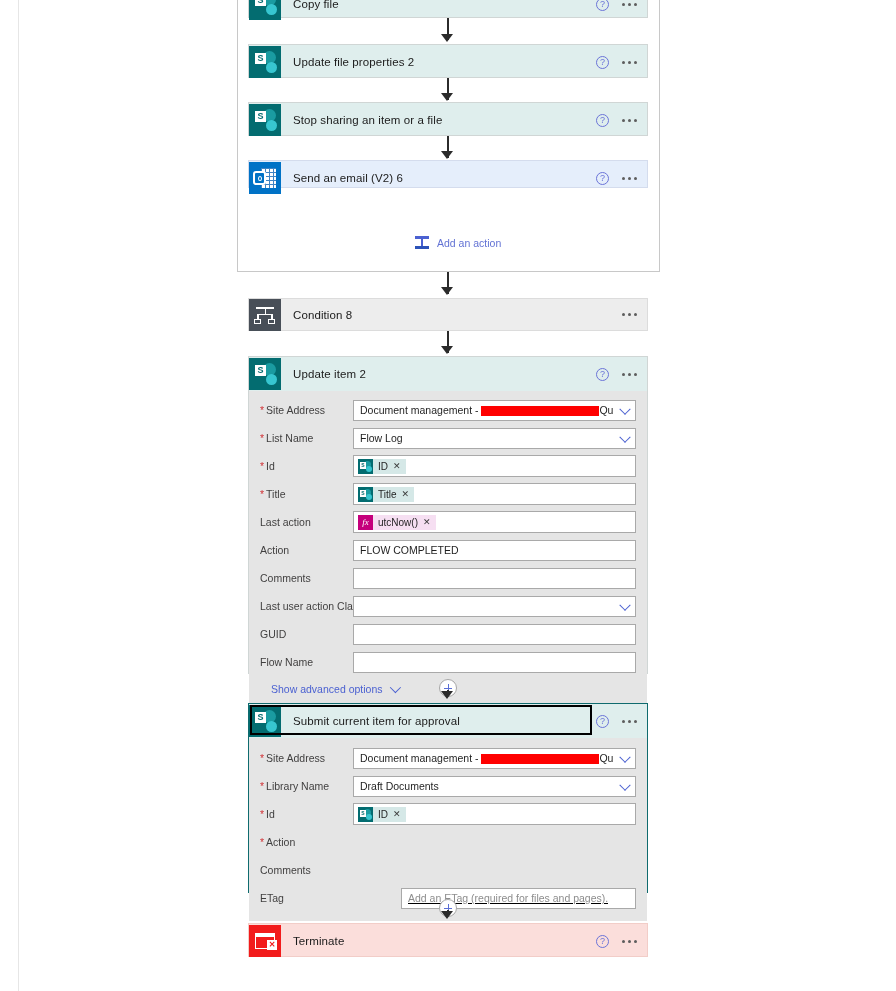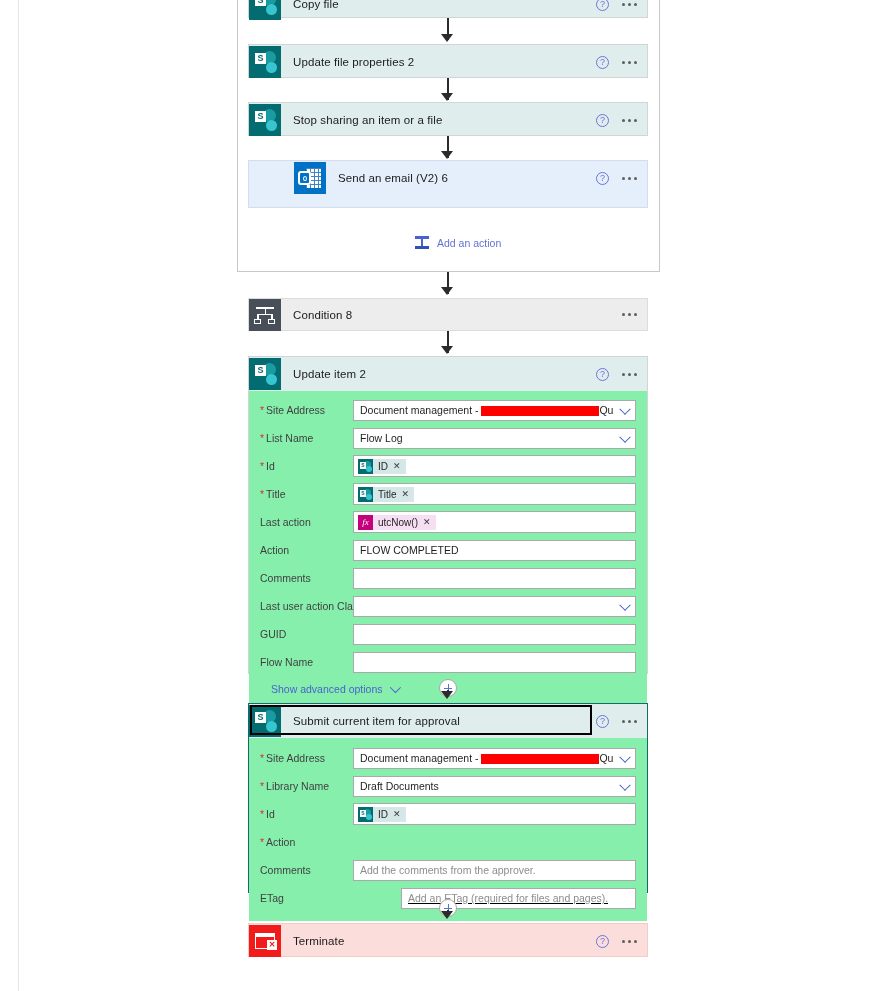--- a/index.html
+++ b/index.html
@@ -236,21 +236,21 @@
   }
   .ellipsis i {
     width: 3px; height: 3px;
     border-radius: 50%;
     background: #5d5d5d;
     display: block;
   }
 
   
   .card-body {
-    background: #86efac;
+    background: #e5e5e5;
     padding: 8px 11px 12px 11px;
   }
   .frow {
     display: flex;
     align-items: center;
     margin-bottom: 6px;
     min-height: 22px;
   }
   .flabel {
     width: 93px;
@@ -481,21 +481,21 @@
             <i></i>
             <i></i>
           </div>
       </div>
     </div>
   </div>
 
   <div class="conn" style="top:136px; height:22px;"></div>
   <div class="arrowhead" style="top:151px;"></div>
 
-  <div class="card" style="left:248px; top:160px; width:400px; height:48px; background:#e5eefb; border-color:#d4dced;padding-left:45px;">
+  <div class="card" style="left:248px; top:160px; width:400px; height:28px; background:#e5eefb; border-color:#d4dced;">
     <div class="card-header">
       <div class="tile outlook">
         <div class="ol-glyph">
           <div class="ol-sheet"></div>
           <div class="ol-grid"></div>
           <div class="ol-o"></div>
         </div>
       </div>
       <div class="card-title">Send an email (V2) 6</div>
       <div class="card-header-actions">
@@ -756,23 +756,20 @@
       <div class="frow">
         <div class="flabel">
           <span class="req">*</span><span>Action</span>
         </div>
       </div>
 
       <div class="frow">
         <div class="flabel">
           <span>Comments</span>
         </div>
-        <div class="fctl" style="padding-right:6px;">
-          <span class="fval ph">Add the comments from the approver.</span>
-        </div>
       </div>
 
       <div class="frow" style="margin-bottom:0;gap:48px;">
         <div class="flabel">
           <span>ETag</span>
         </div>
         <div class="fctl" style="padding-right:6px;text-decoration:underline;">
           <span class="fval ph">Add an ETag (required for files and pages).</span>
         </div>
       </div>

